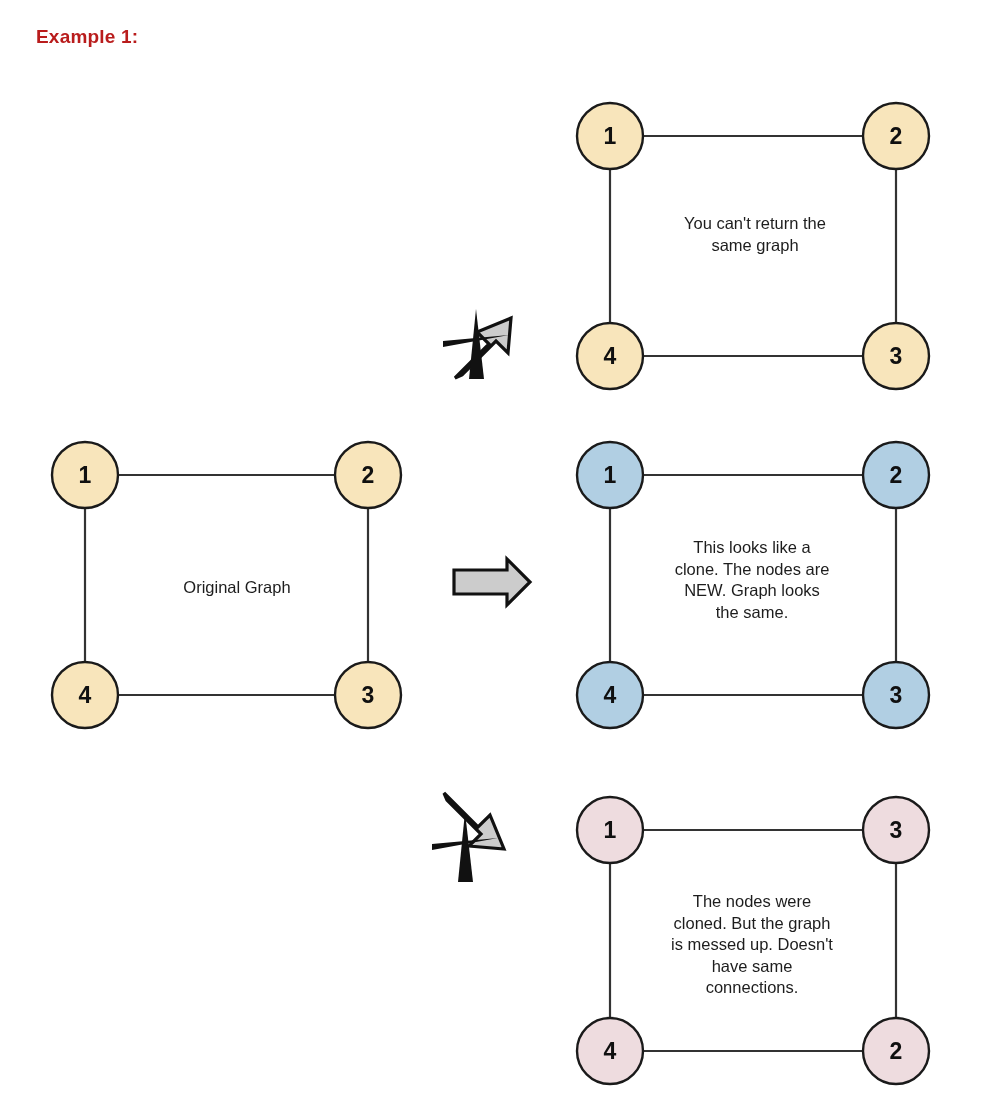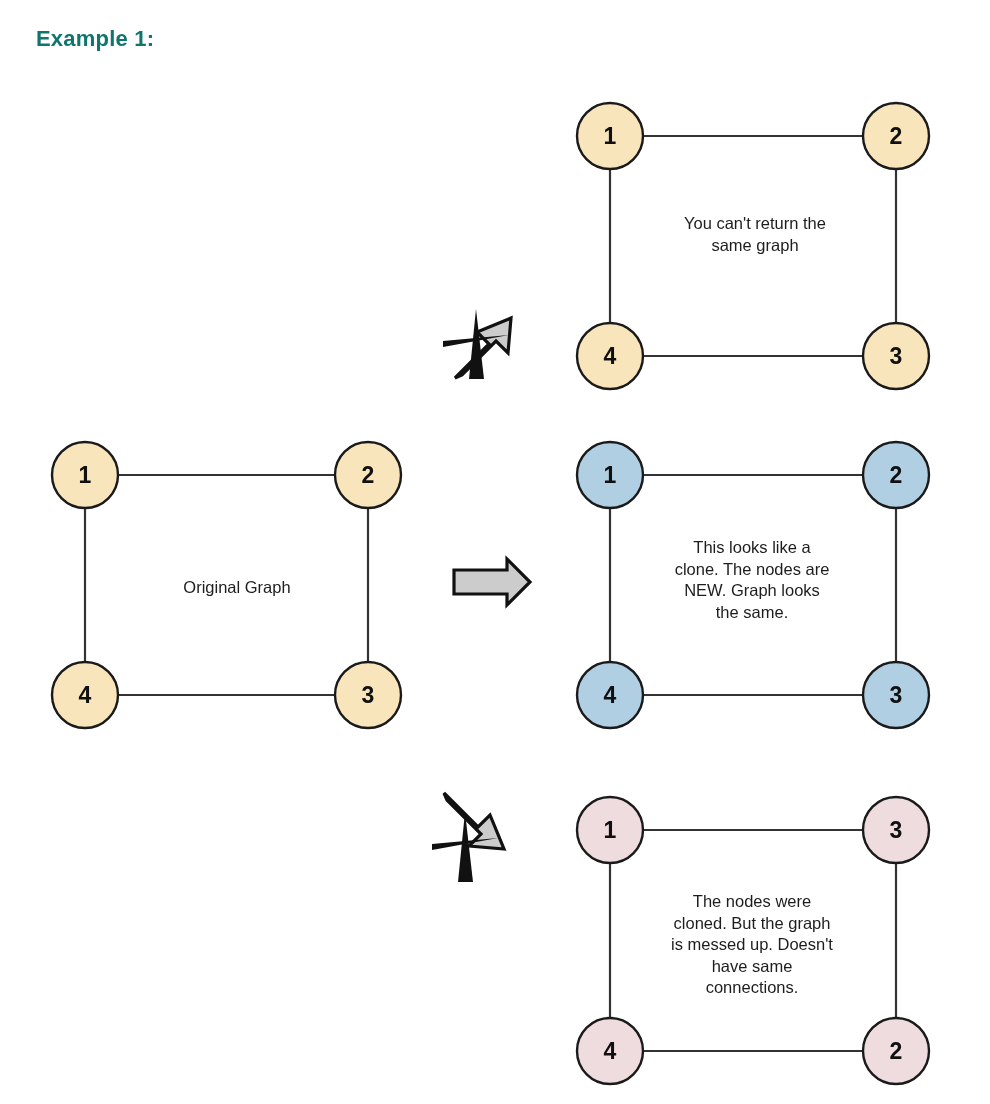--- a/index.html
+++ b/index.html
@@ -11,23 +11,23 @@
     width: 990px;
     height: 1104px;
     position: relative;
     font-family: "Liberation Sans", sans-serif;
     overflow: hidden;
   }
   #page-title {
     position: absolute;
     left: 36px;
     top: 26px;
-    font-size: 22px;
+    font-size: 19px;
     font-weight: bold;
-    color: #0f766e;
+    color: #b91c1c;
     letter-spacing: 0.2px;
   }
   #canvas {
     position: absolute;
     left: 0;
     top: 0;
     width: 990px;
     height: 1104px;
   }
   .node-label {

